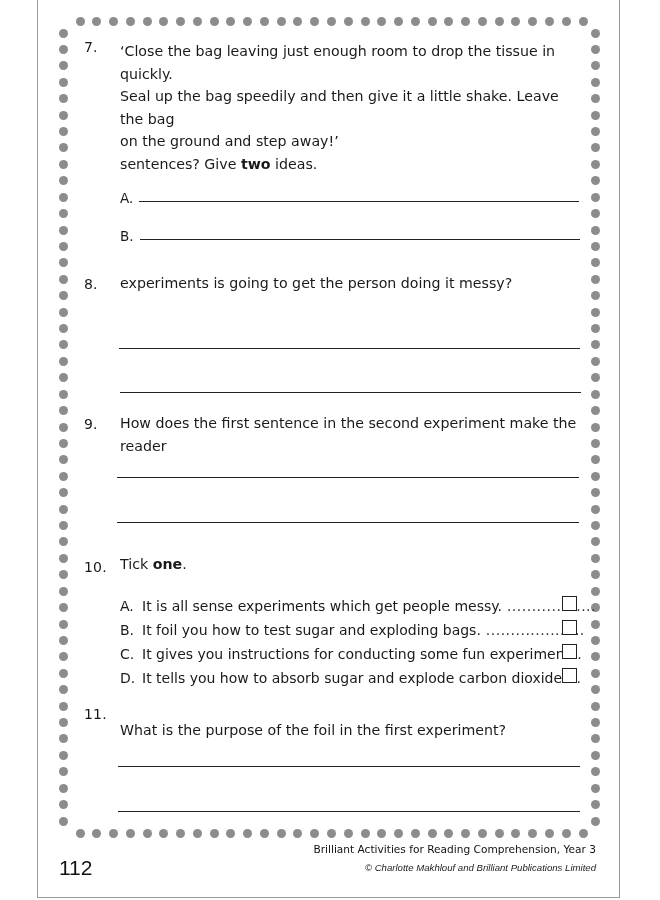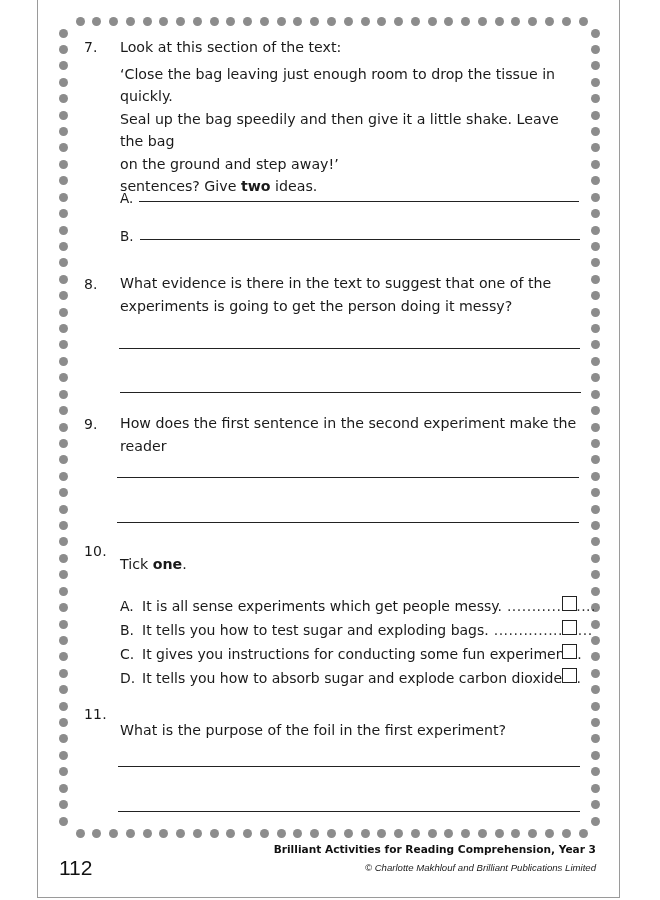--- a/index.html
+++ b/index.html
@@ -12,21 +12,21 @@
   .qtext { position:absolute; left:120px; width:462px; font-size:14.2px; line-height:22.5px; }
   .qtext p { margin:0; }
   .qtext b { font-weight:bold; }
   .line { position:absolute; height:0; border-top:1.5px solid #222; }
   .ab-label { position:absolute; left:120px; font-size:13.5px; }
   .opt { position:absolute; left:120px; font-size:14px; white-space:nowrap; }
   .opt .letter { display:inline-block; width:22px; }
   .opt .dots { color:#333; letter-spacing:0.5px; }
   .chk { position:absolute; left:562px; width:15px; height:15px; border:1.3px solid #222;
          box-sizing:border-box; background:#fff; }
-  .footer-title { position:absolute; right:64px; top:843px; font-size:10.6px; font-weight:bold; color:#111; }
+  .footer-title { position:absolute; right:64px; top:843px; font-size:10.6px; font-weight:normal; color:#111; }
   .footer-copy { position:absolute; right:64px; top:862px; font-size:9.6px; font-style:italic;
                  font-family:"Liberation Sans", sans-serif; color:#222; }
   .page-num { position:absolute; left:59px; top:856px; font-size:21px;
               font-family:"Liberation Sans", sans-serif; color:#111; }
 </style>
 </head>
 <body>
 
 <div class="frame"></div>
 <div id="dots">
@@ -188,64 +188,62 @@
     <div class="dot" style="left: 590.5px; top: 783.667px; background: rgb(140, 140, 140);"></div>
     <div class="dot" style="left: 58.5px; top: 800.083px; background: rgb(140, 140, 140);"></div>
     <div class="dot" style="left: 590.5px; top: 800.083px; background: rgb(140, 140, 140);"></div>
     <div class="dot" style="left: 58.5px; top: 816.5px; background: rgb(140, 140, 140);"></div>
     <div class="dot" style="left: 590.5px; top: 816.5px; background: rgb(140, 140, 140);"></div>
   </div>
 
 <div>
   <span class="qnum" style="top:39px">7.</span>
   <div class="qtext" style="top:36px">
-    <p>Look at this section of the text:</p>
     <p style="margin-top:4px">‘Close the bag leaving just enough room to drop the tissue in quickly.</p>
     <p>Seal up the bag speedily and then give it a little shake. Leave the bag</p>
     <p>on the ground and step away!’</p>
     <p><span>sentences? Give </span><b>two</b><span> ideas.</span></p>
   </div>
   <span class="ab-label" style="top:190px">A.</span>
   <div class="line" style="left:139px; width:440px; top:201px"></div>
   <span class="ab-label" style="top:228px">B.</span>
   <div class="line" style="left:140px; width:440px; top:239px"></div>
 </div>
 
 <div>
   <span class="qnum" style="top:276px">8.</span>
   <div class="qtext" style="top:272px">
-    <p>What evidence is there in the text to suggest that one of the</p>
     <p>experiments is going to get the person doing it messy?</p>
   </div>
   <div class="line" style="left:119px; width:461px; top:348px"></div>
   <div class="line" style="left:120px; width:461px; top:392px"></div>
 </div>
 
 <div>
   <span class="qnum" style="top:416px">9.</span>
   <div class="qtext" style="top:412px; width:470px">
     <p>How does the first sentence in the second experiment make the reader</p>
   </div>
   <div class="line" style="left:117px; width:462px; top:477px"></div>
   <div class="line" style="left:117px; width:462px; top:522px"></div>
 </div>
 
 <div>
-  <span class="qnum" style="top:543px">10.</span>
+  <span class="qnum" style="top:559px">10.</span>
   <div class="qtext" style="top:553px">
     <p><span>Tick </span><b>one</b><span>.</span></p>
   </div>
 
   <div class="opt" style="top:598px">
     <span class="letter">A.</span><span>It is all sense experiments which get people messy.</span><span class="dots"> ..................</span>
   </div>
   <div class="chk" style="top:596px"></div>
 
   <div class="opt" style="top:622px">
-    <span class="letter">B.</span><span>It tells you how to test sugar and exploding bags.</span><span class="dots"> ....................</span>
+    <span class="letter">B.</span><span>It foil you how to test sugar and exploding bags.</span><span class="dots"> ....................</span>
   </div>
   <div class="chk" style="top:620px"></div>
 
   <div class="opt" style="top:646px">
     <span class="letter">C.</span><span>It gives you instructions for conducting some fun experiments.</span><span class="dots"></span>
   </div>
   <div class="chk" style="top:644px"></div>
 
   <div class="opt" style="top:670px">
     <span class="letter">D.</span><span>It tells you how to absorb sugar and explode carbon dioxide.</span><span class="dots"> ..</span>

